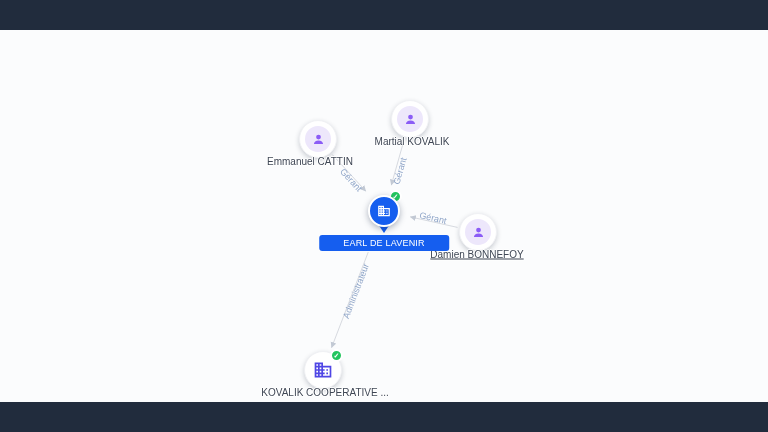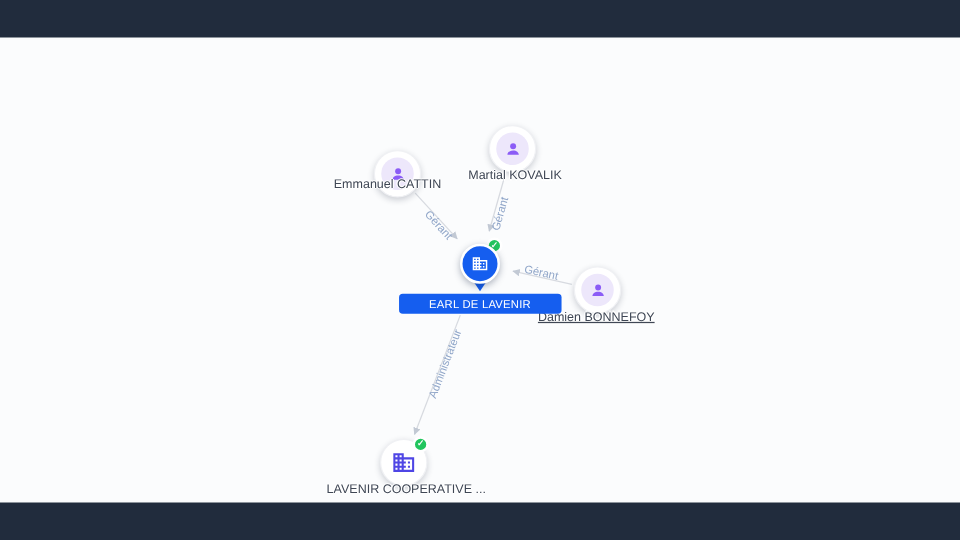--- a/index.html
+++ b/index.html
@@ -116,21 +116,21 @@
     <div class="graph-node" style="left: 299px; top: 120px;">
       <div class="circle">
         <div class="inner">
           <svg viewBox="0 0 24 24" width="15" height="15">
             <circle cx="12" cy="8" r="3.8" fill="#8B5CF6"></circle>
             <path d="M12 13.4c-4.4 0-7.3 2.5-7.3 5.6h14.6c0-3.1-2.9-5.6-7.3-5.6z" fill="#8B5CF6"></path>
           </svg>
         </div>
       </div>
     </div>
-    <div class="node-label" style="left: 310px; top: 148px;">Emmanuel CATTIN</div>
+    <div class="node-label" style="left: 310px; top: 161px;">Emmanuel CATTIN</div>
     <div class="graph-node" style="left: 391px; top: 100px;">
       <div class="circle">
         <div class="inner">
           <svg viewBox="0 0 24 24" width="15" height="15">
             <circle cx="12" cy="8" r="3.8" fill="#8B5CF6"></circle>
             <path d="M12 13.4c-4.4 0-7.3 2.5-7.3 5.6h14.6c0-3.1-2.9-5.6-7.3-5.6z" fill="#8B5CF6"></path>
           </svg>
         </div>
       </div>
     </div>
@@ -147,21 +147,21 @@
     </div>
     <div class="node-label" style="left: 477px; top: 254px; text-decoration: underline;">Damien BONNEFOY</div>
     <div class="graph-node" style="left: 304px; top: 351px;">
       <div class="circle">
         <svg viewBox="0 0 24 24" width="20" height="20">
           <path d="M12 7V3H2v18h20V7H12zM6 19H4v-2h2v2zm0-4H4v-2h2v2zm0-4H4V9h2v2zm0-4H4V5h2v2zm4 12H8v-2h2v2zm0-4H8v-2h2v2zm0-4H8V9h2v2zm0-4H8V5h2v2zm10 12h-8v-2h2v-2h-2v-2h2v-2h-2V9h8v10zm-2-8h-2v2h2v-2zm0 4h-2v2h2v-2z" fill="#4F46E5"></path>
         </svg>
         <div class="badge">✓</div>
       </div>
     </div>
-    <div class="node-label" style="left: 325px; top: 392px;">LAVENIR COOPERATIVE ...</div>
+    <div class="node-label" style="left: 325px; top: 392px;">KOVALIK COOPERATIVE ...</div>
     <div class="center-pin" style="left: 366px; top: 195px;">
       <div class="pin-circle">
         <svg viewBox="0 0 24 24" width="14" height="14">
           <path d="M12 7V3H2v18h20V7H12zM6 19H4v-2h2v2zm0-4H4v-2h2v2zm0-4H4V9h2v2zm0-4H4V5h2v2zm4 12H8v-2h2v2zm0-4H8v-2h2v2zm0-4H8V9h2v2zm0-4H8V5h2v2zm10 12h-8v-2h2v-2h-2v-2h2v-2h-2V9h8v10zm-2-8h-2v2h2v-2zm0 4h-2v2h2v-2z" fill="#ffffff"></path>
         </svg>
       </div>
       <div class="pin-tip"></div>
       <div class="badge">✓</div>
     </div>
     <div class="center-pill" style="left: 384px; top: 243px;">EARL DE LAVENIR</div>

